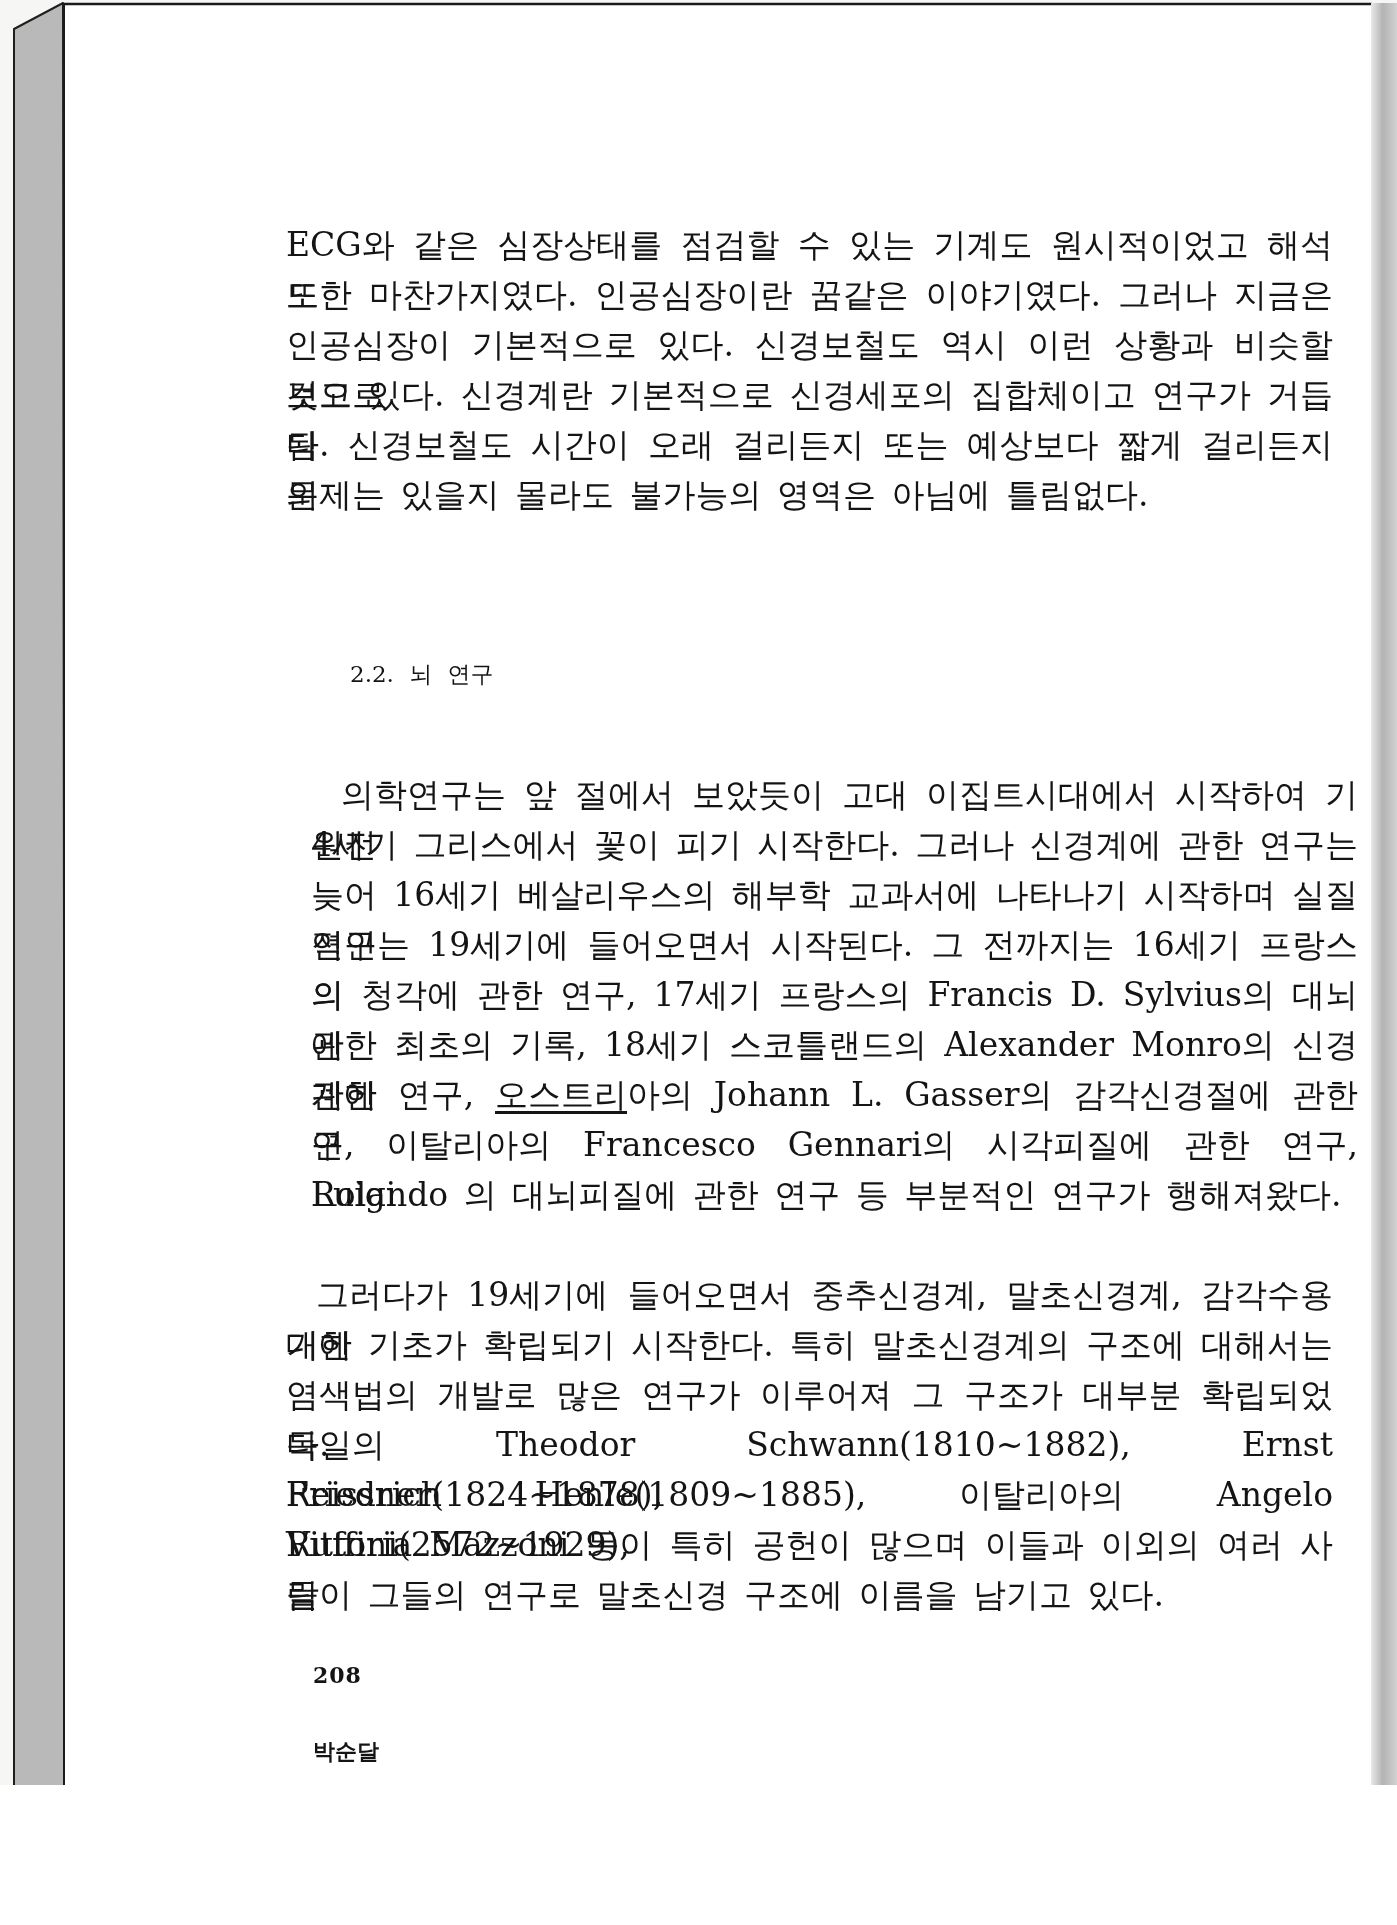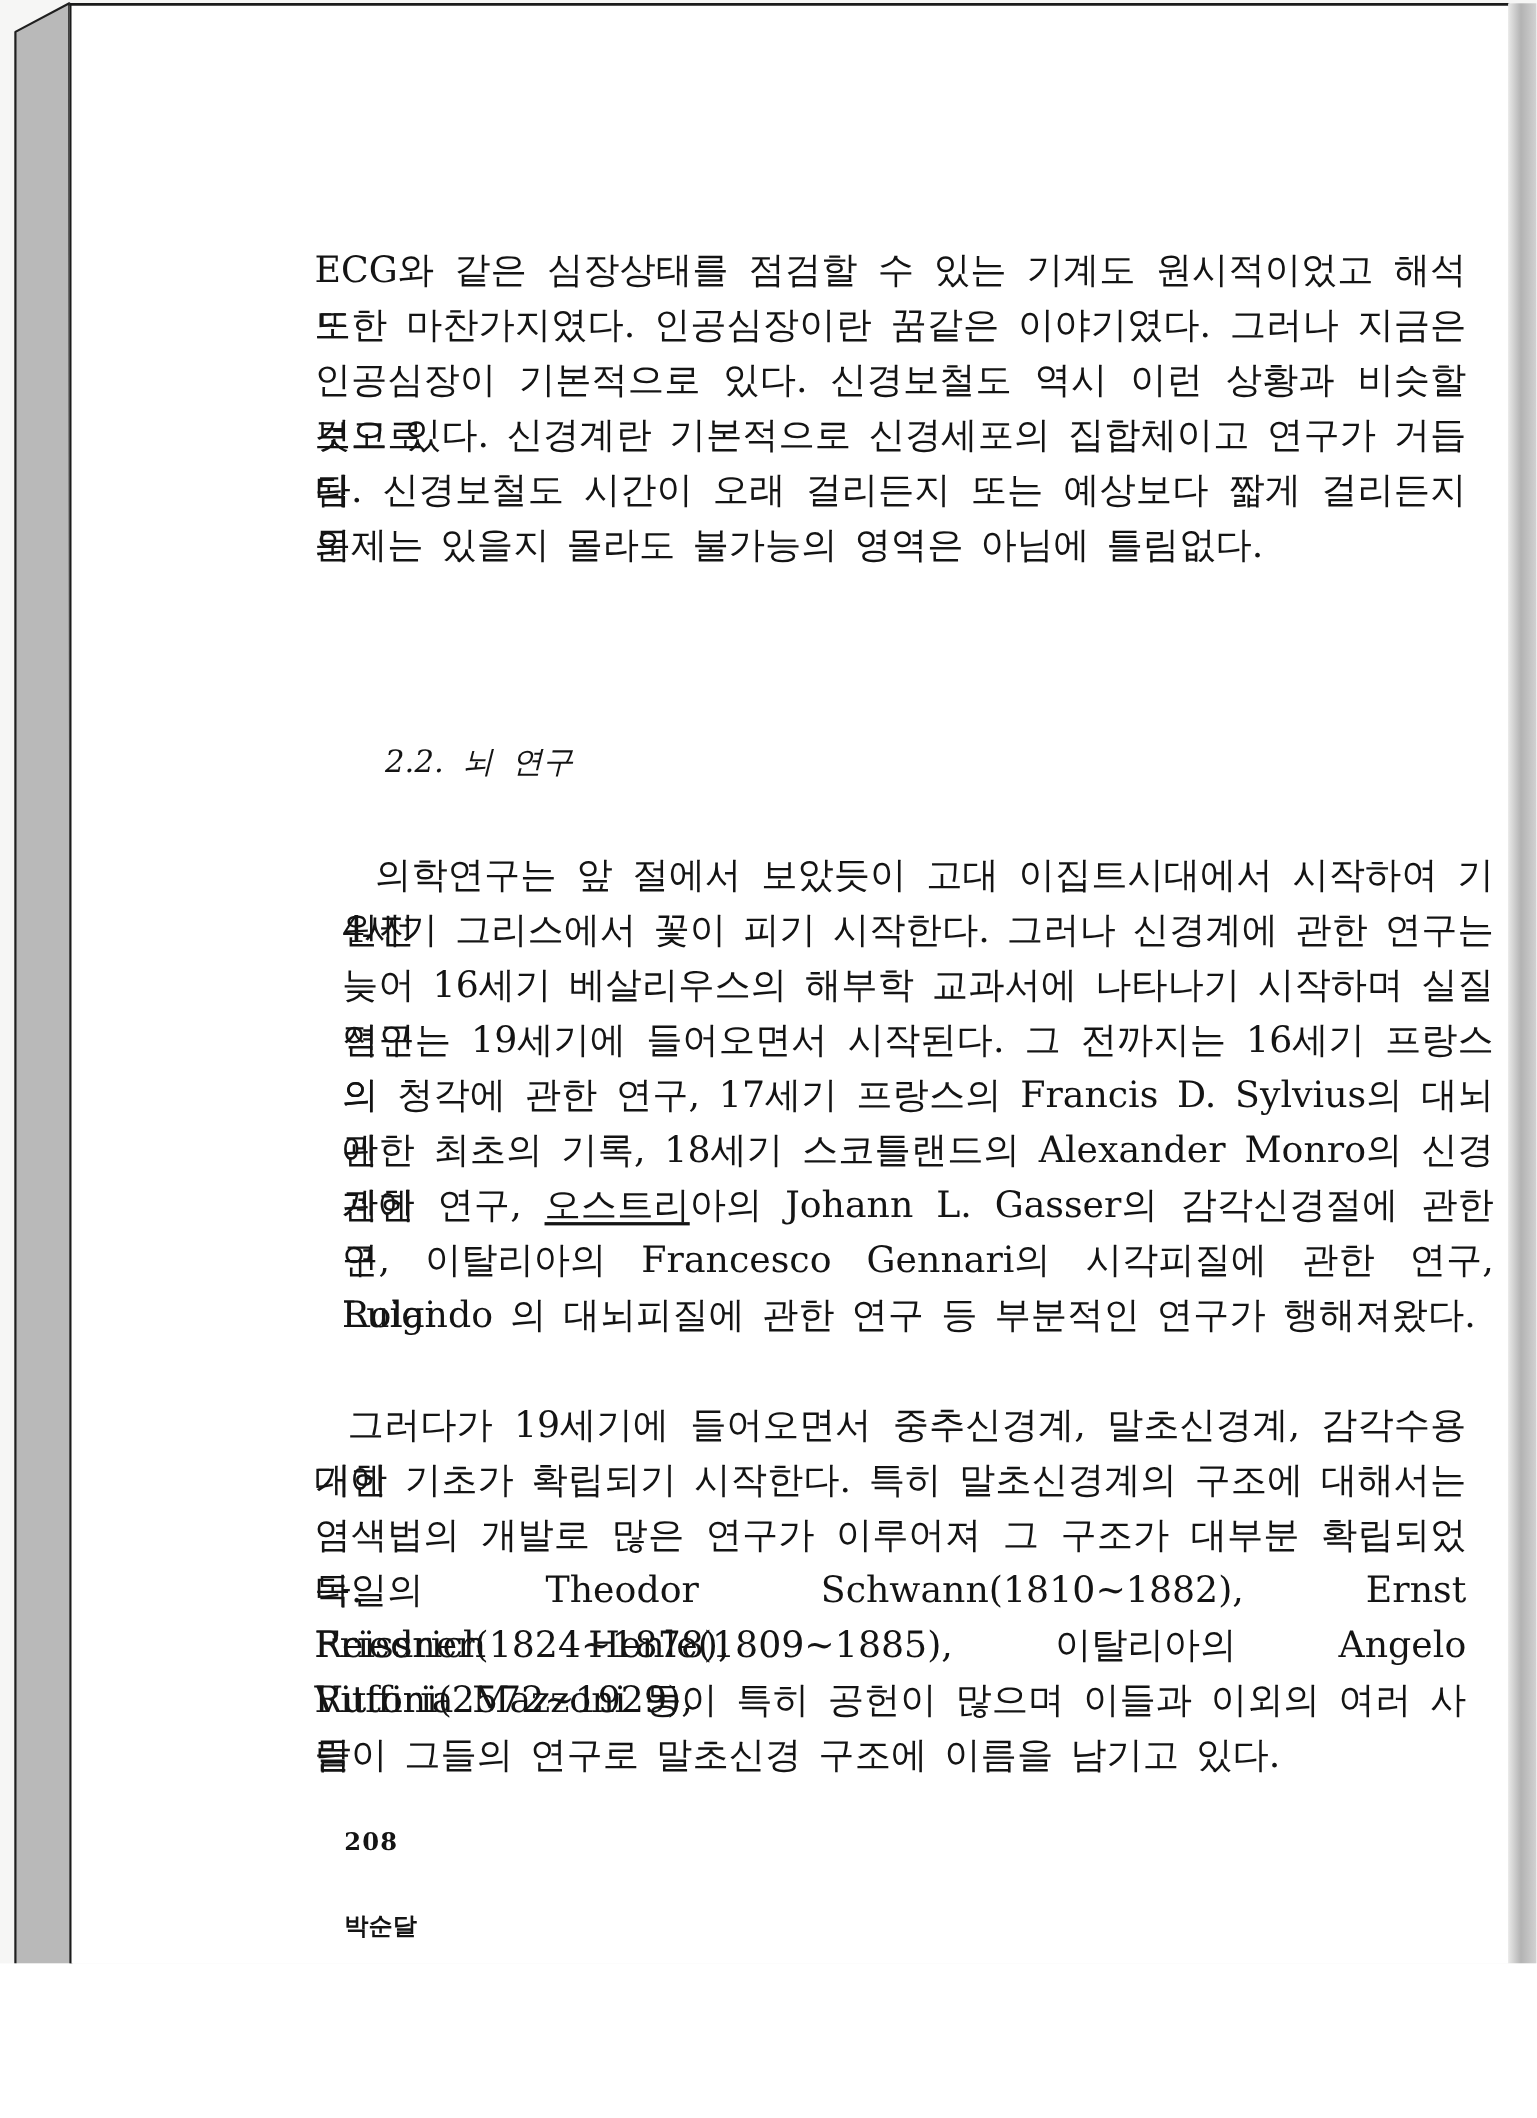--- a/index.html
+++ b/index.html
@@ -15,22 +15,22 @@
   }
   .para{position:absolute;left:223px;width:1047px;font-size:33px;word-spacing:5px;}
   .line{
     height:50px;line-height:50px;
     text-align:justify;text-align-last:justify;
   }
   .line.last{text-align-last:left;}
   .indent-first .line:first-child{text-indent:30px;}
   .u{text-decoration:underline;text-decoration-thickness:2.5px;text-underline-offset:5px;}
   .heading{
-    position:absolute;left:287px;top:665px;margin:0;
-    font-size:28px;font-weight:normal;line-height:50px;word-spacing:8px;font-style:italic;
+    position:absolute;left:287px;top:646px;margin:0;
+    font-size:23px;font-weight:normal;line-height:50px;word-spacing:8px;
   }
   .footer{
     position:absolute;left:250px;top:1647px;
     font-size:22px;line-height:50px;display:flex;gap:26px;
     font-weight:bold;
     flex-direction:column;
   }
   .footer .pageno{letter-spacing:1px;}
 </style>
 </head>

